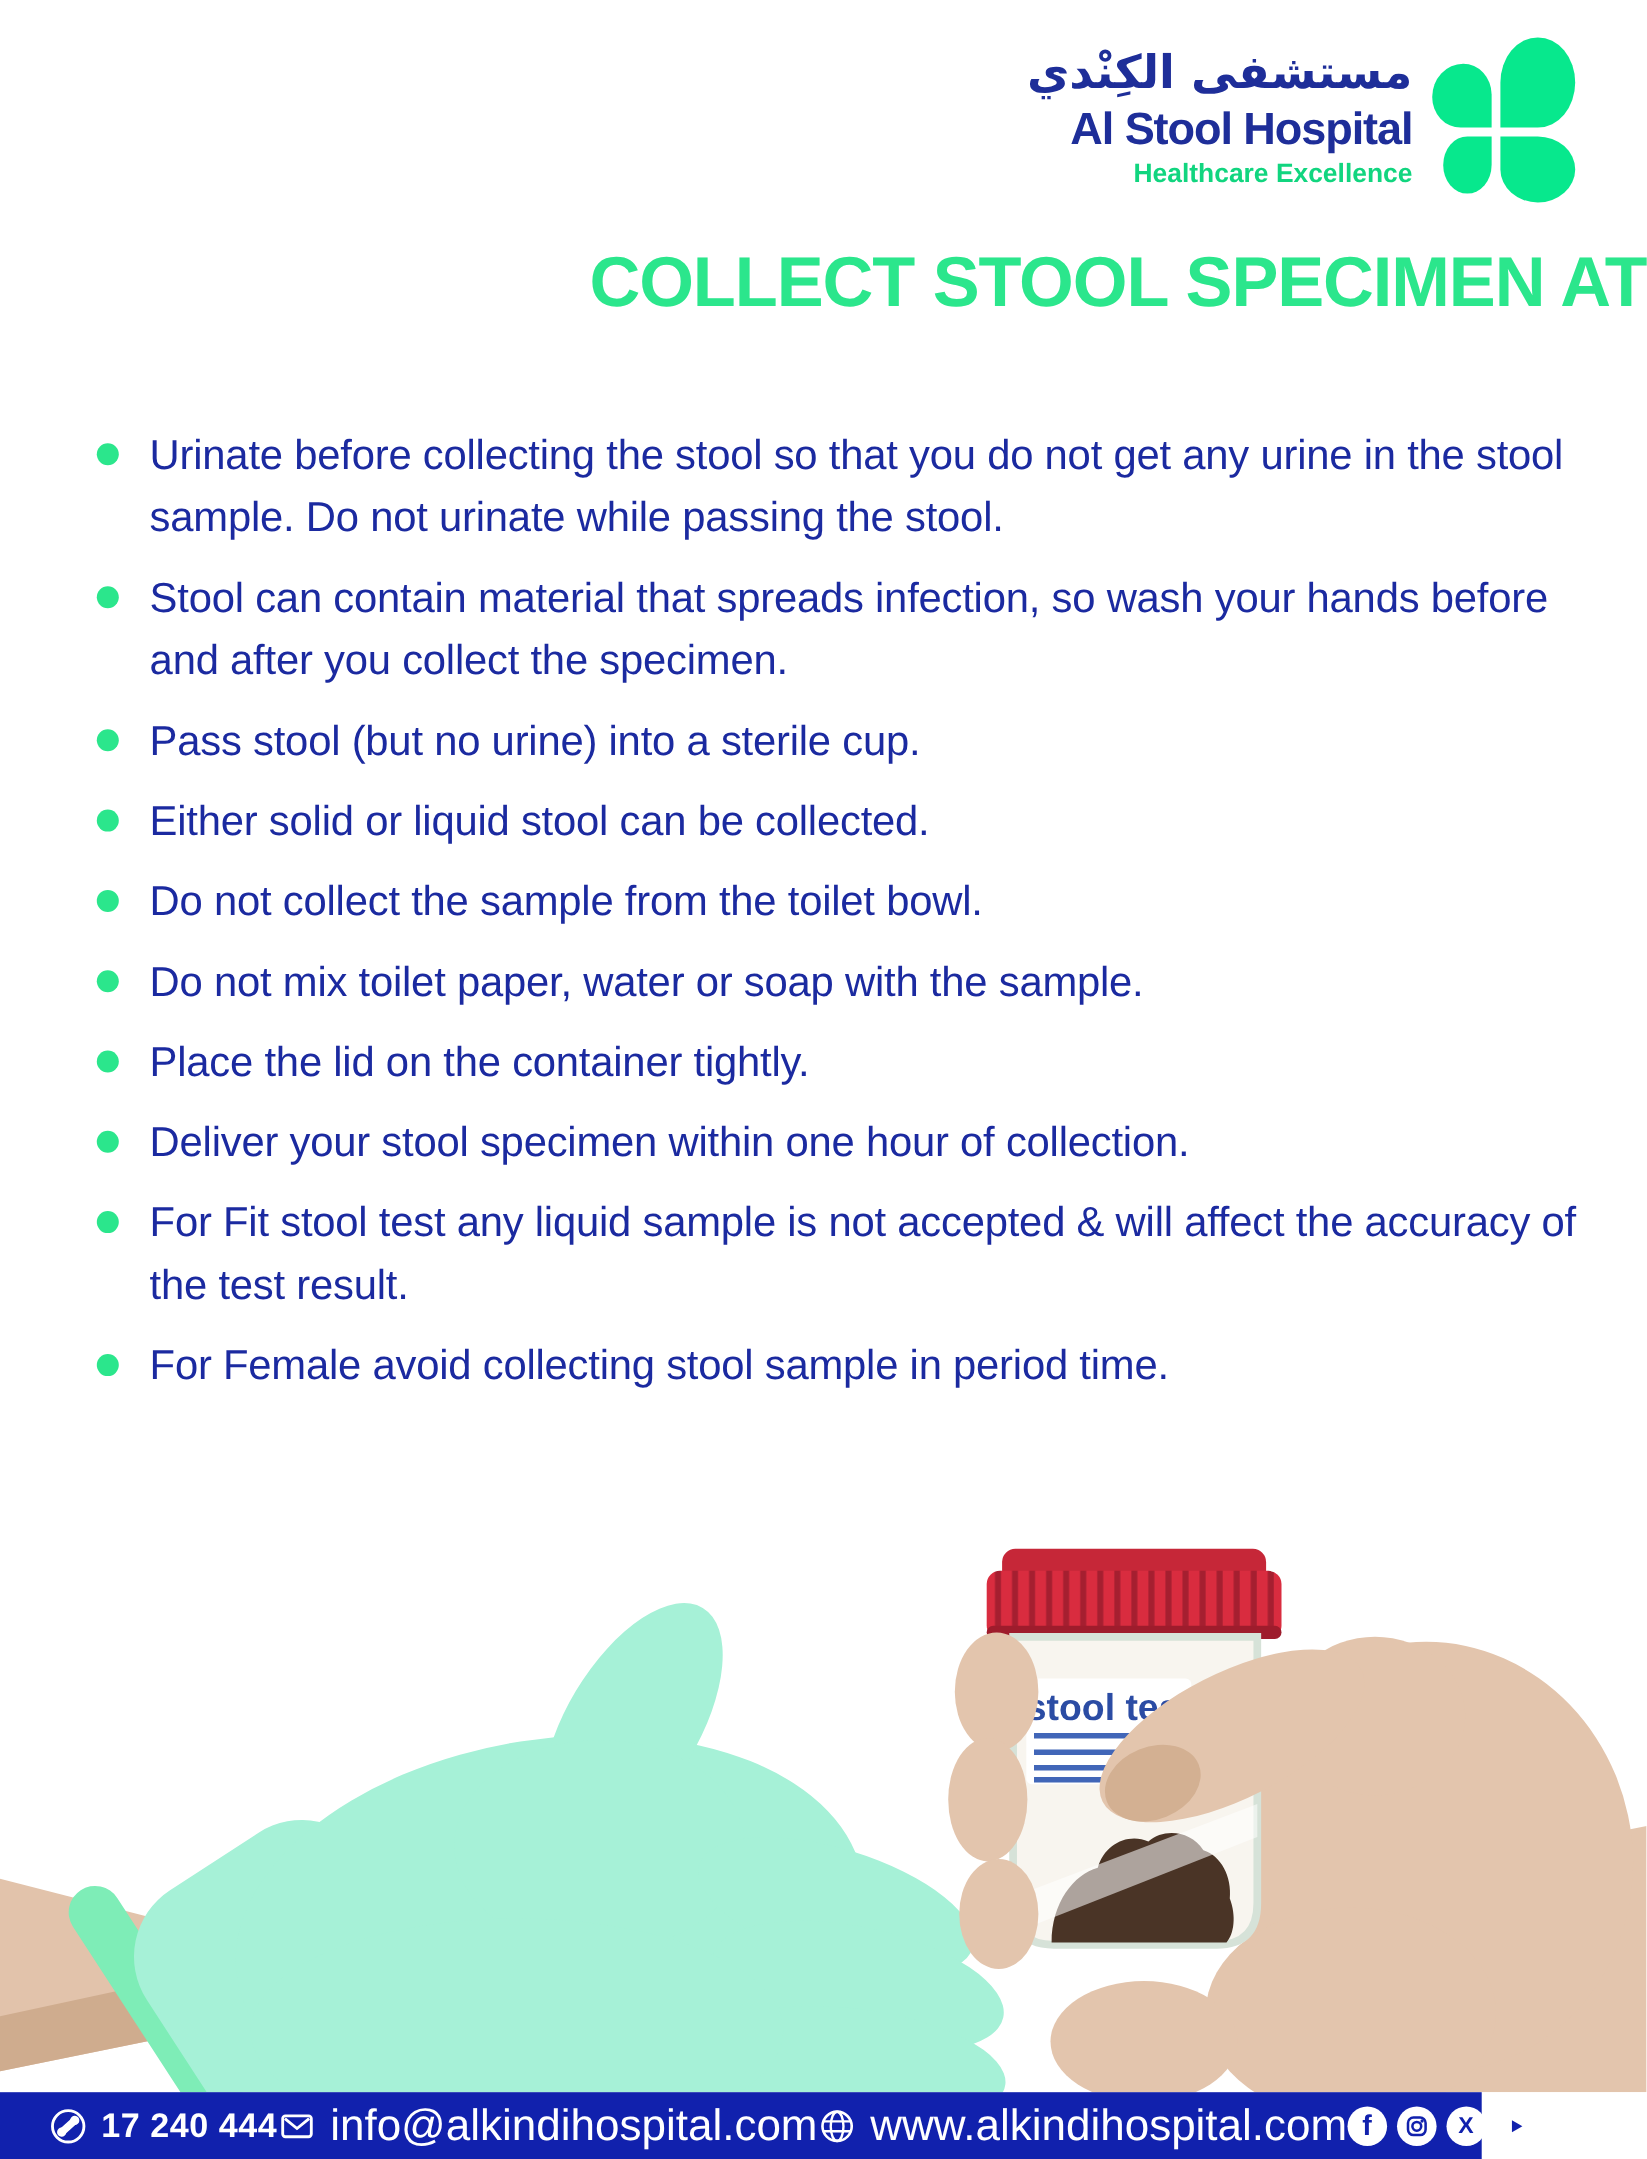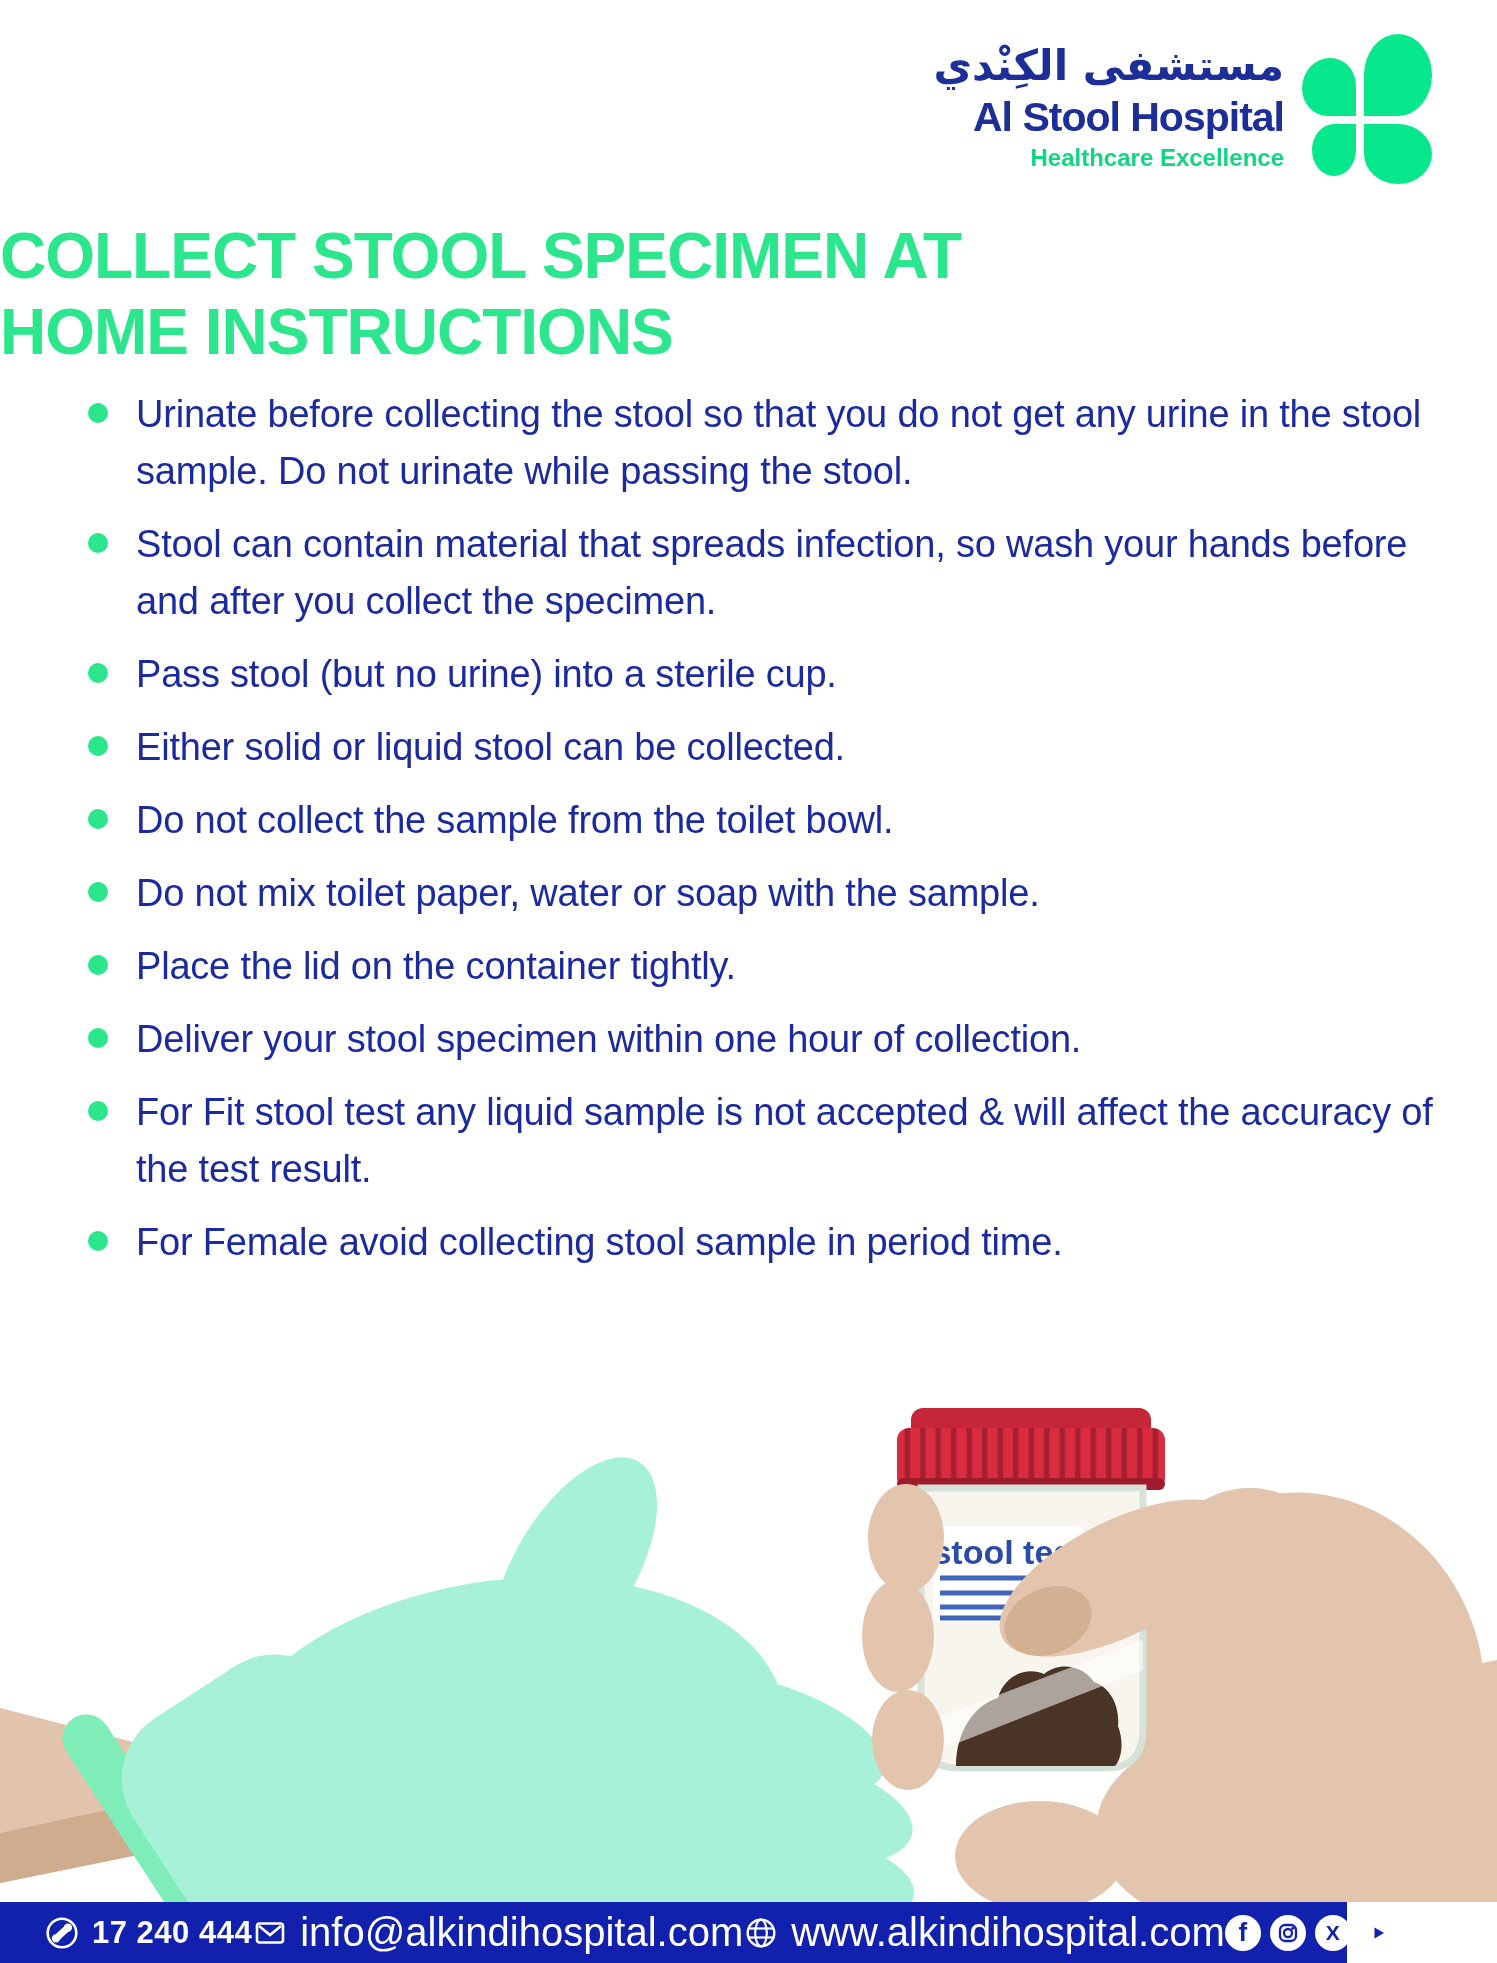--- a/index.html
+++ b/index.html
@@ -25,21 +25,21 @@
   .logo-mark { position:relative; width:130px; height:150px; }
   .logo-mark .leaf { position:absolute; background:#07E88D; }
   .leaf-tl { left:0;  top:24px;  width:54px; height:58px; border-radius:60% 55% 0 55%; }
   .leaf-tr { left:62px; top:0;   width:68px; height:82px; border-radius:55% 55% 55% 0; }
   .leaf-bl { left:10px; top:90px; width:44px; height:52px; border-radius:55% 0 55% 55%; }
   .leaf-br { left:62px; top:90px; width:68px; height:60px; border-radius:0 55% 55% 55%; }
 
   
   .title {
     position:absolute; top:218px; left:0; width:100%;
-    text-align:left; color:#2BE68C; font-weight:bold;
+    text-align:right; color:#2BE68C; font-weight:bold;
     font-size:64px; line-height:76px; letter-spacing:-1px;
   }
 
   
   .instructions { position:absolute; top:386px; left:88px; width:1360px; list-style:none; }
   .instructions li { position:relative; padding-left:48px; margin-bottom:16px; }
   .instructions .dot {
     position:absolute; left:0; top:17px; width:20px; height:20px;
     border-radius:50%; background:#2BE68C;
   }
@@ -85,21 +85,20 @@
     <div class="logo-mark">
       <div class="leaf leaf-tl"></div>
       <div class="leaf leaf-tr"></div>
       <div class="leaf leaf-bl"></div>
       <div class="leaf leaf-br"></div>
     </div>
   </div>
 
   <div class="title">
     <div>COLLECT STOOL SPECIMEN AT</div>
-    <div>HOME INSTRUCTIONS</div>
   </div>
 
   <ul class="instructions">
       <li>
       <span class="dot"></span>
       <span class="li-text">Urinate before collecting the stool so that you do not get any urine in the stool sample. Do not urinate while passing the stool.</span>
     </li>
       <li>
       <span class="dot"></span>
       <span class="li-text">Stool can contain material that spreads infection, so wash your hands before and after you collect the specimen.</span>

